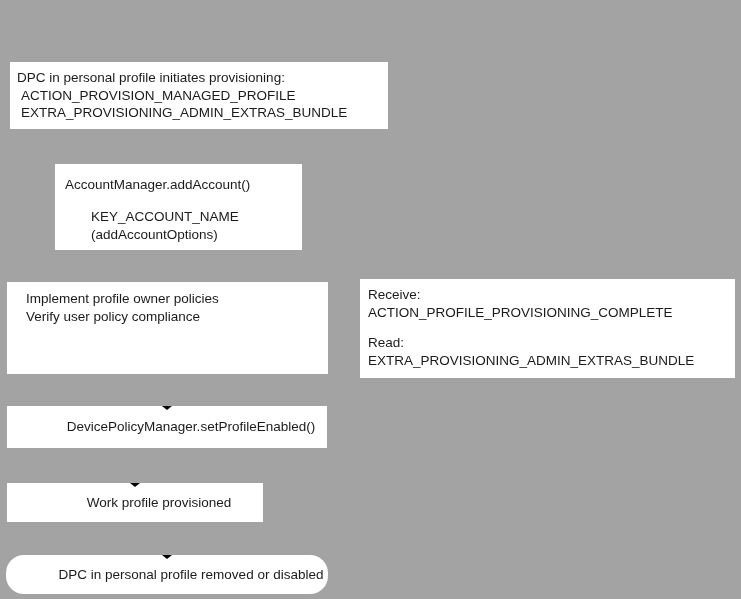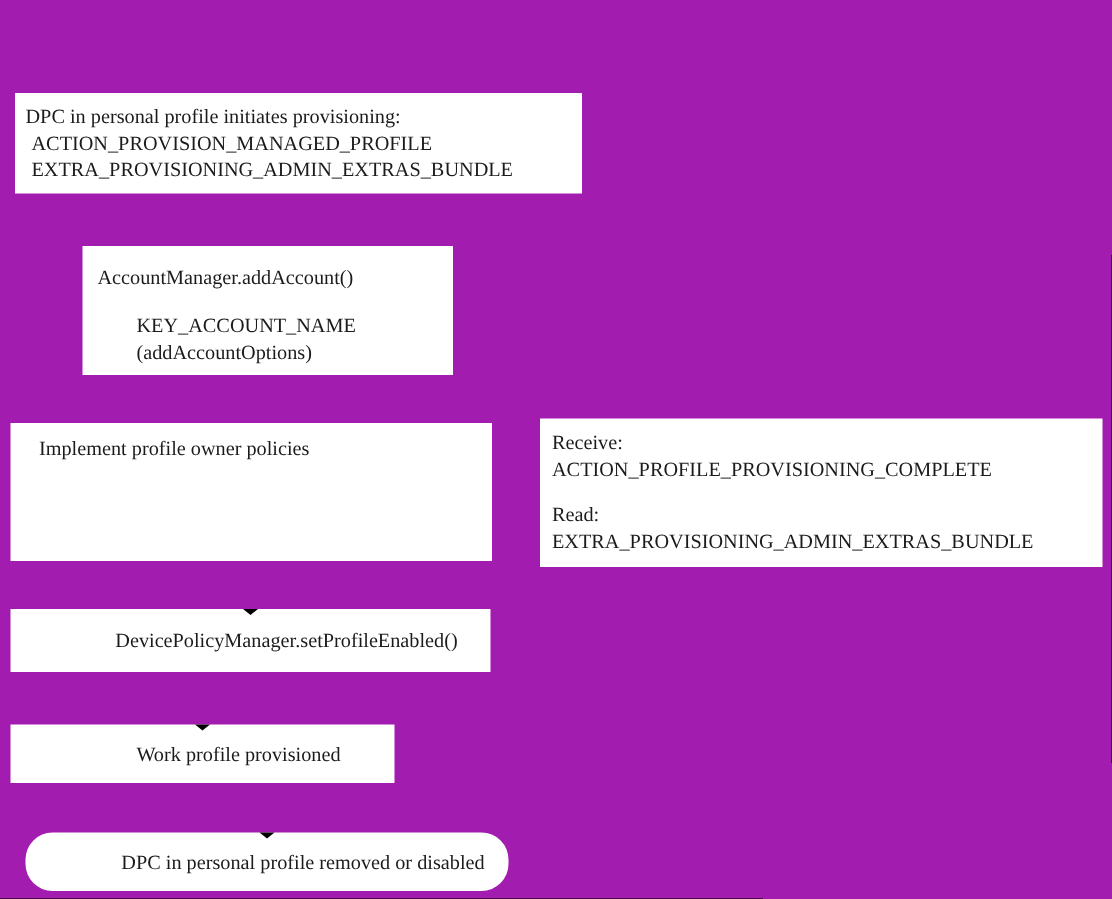--- a/index.html
+++ b/index.html
@@ -4,23 +4,23 @@
 <style>
   html, body {
     margin: 0;
     padding: 0;
     background: #000000;
   }
   .canvas {
     position: relative;
     width: 741px;
     height: 599px;
-    background: #a21caf;
+    background: #a3a3a3;
     overflow: hidden;
-    font-family: Liberation Serif, serif;
+    font-family: Liberation Sans, sans-serif;
   }
   .box {
     position: absolute;
     background: #ffffff;
     color: #1b1b1b;
     font-size: 13.5px;
     line-height: 17.5px;
     box-sizing: border-box;
     padding-left: 48px;
   }
@@ -59,21 +59,21 @@
 
   
   .box-centered {
     display: flex;
     align-items: center;
     justify-content: center;
     text-align: center;
   }
   .box-set-profile-enabled { left: 7px; top: 406px; width: 320px; height: 42px; }
   .box-provisioned        { left: 7px; top: 483px; width: 256px; height: 39px; }
-  .box-dpc-removed        { left: 17px; top: 555px; width: 322px; height: 39px; border-radius: 18px; }
+  .box-dpc-removed        { left: 6px; top: 555px; width: 322px; height: 39px; border-radius: 18px; }
 
   
   .notch {
     position: absolute;
     top: 0;
     left: 50%;
     margin-left: -5px;
     width: 0; height: 0;
     border-left: 5px solid transparent;
     border-right: 5px solid transparent;
@@ -94,20 +94,21 @@
   <div class="box box-add-account">
     <div class="line">AccountManager.addAccount()</div>
     <div class="group2">
       <div class="line">KEY_ACCOUNT_NAME</div>
       <div class="line">(addAccountOptions)</div>
     </div>
   </div>
 
   <div class="box box-resume">
     <div class="line indent">Implement profile owner policies</div>
+    <div class="line indent">Verify user policy compliance</div>
   </div>
 
   <div class="box box-receive">
     <div class="line">Receive:</div>
     <div class="line">ACTION_PROFILE_PROVISIONING_COMPLETE</div>
     <div class="group2">
       <div class="line">Read:</div>
       <div class="line">EXTRA_PROVISIONING_ADMIN_EXTRAS_BUNDLE</div>
     </div>
   </div>

